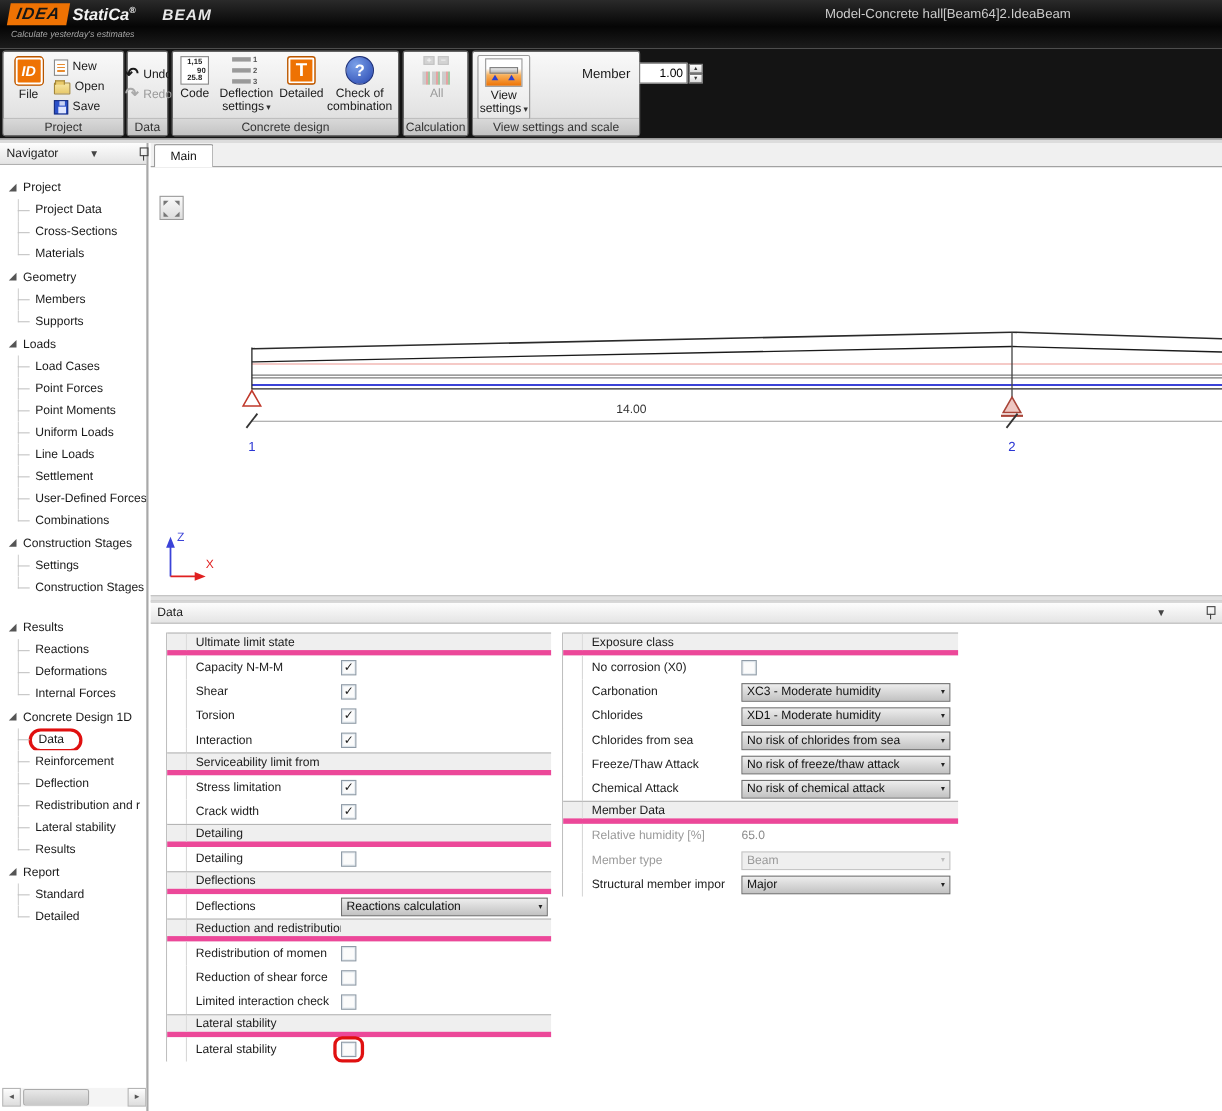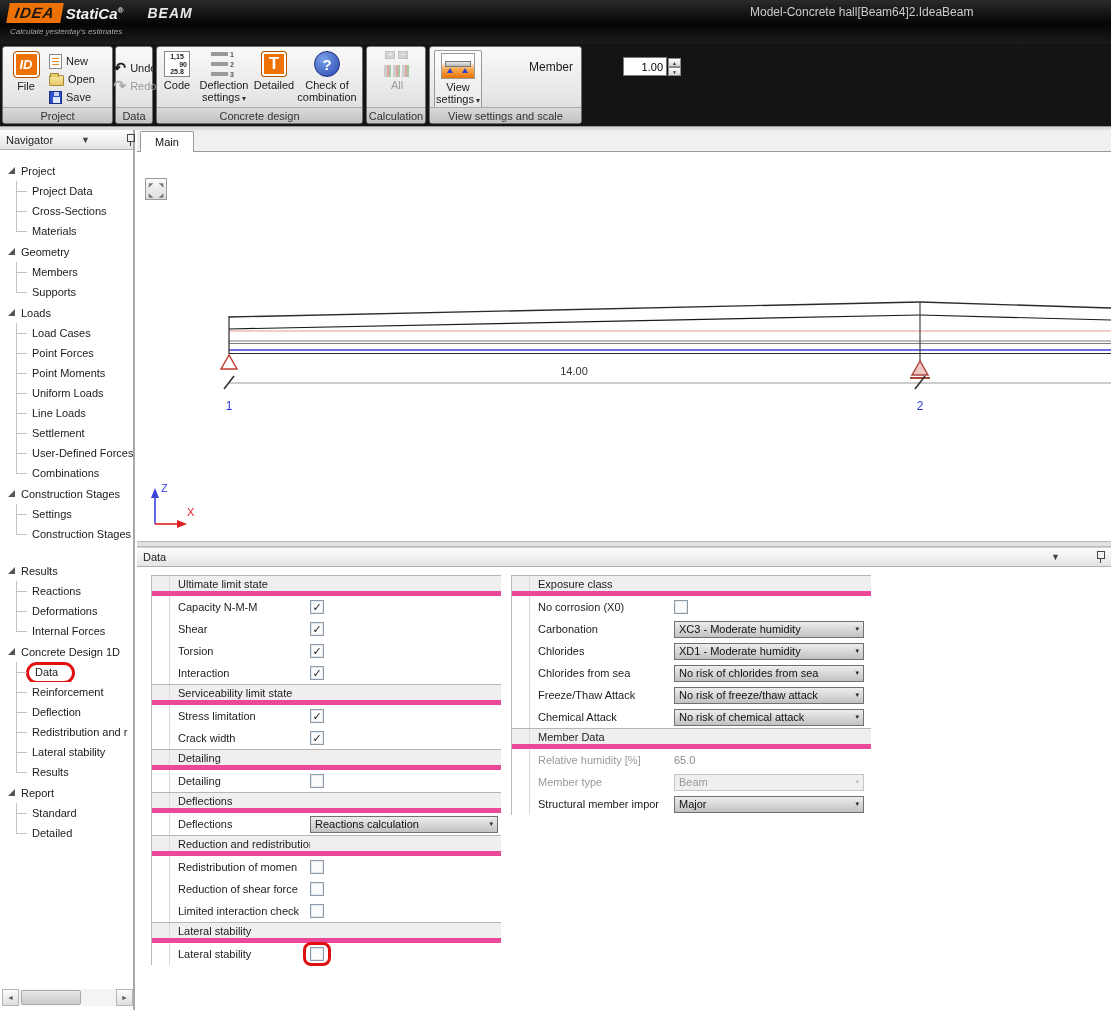--- a/index.html
+++ b/index.html
@@ -64,21 +64,21 @@
   .icon-all .chart { position:absolute; bottom:0; left:0; right:0; height:12px;
     background:repeating-linear-gradient(90deg,#b0b0b0 0 3px, #d66 3px 5px, #6a6 5px 7px, transparent 7px 9px); }
   .icon-viewset { width:34px; height:26px; background:linear-gradient(#fff 35%, #f7b05a 60%, #ee7203); border:1px solid #999; position:relative; }
   .icon-viewset .beam { position:absolute; left:3px; top:7px; width:26px; height:6px; background:linear-gradient(#e8e8e8,#b8b8b8); border:1px solid #777; }
   .icon-viewset .sup { position:absolute; top:14px; width:0; height:0; border-left:3px solid transparent; border-right:3px solid transparent; border-bottom:5px solid #2b3fd0; }
   .dd-caret { font-size:8px; color:#333; margin-left:2px; }
 
   .member-box { position:absolute; left:99px; top:10px; display:flex; align-items:center; }
   .member-box label { font-size:12px; color:#1a1a1a; margin-right:8px; }
   .member-input { width:44px; height:19px; border:1px solid #7a7a7a; background:#fff; font-size:11px; text-align:right;
-    padding-right:3px; font-family:"Liberation Sans",sans-serif;margin-left:42px; }
+    padding-right:3px; font-family:"Liberation Sans",sans-serif; }
   .spin { display:flex; flex-direction:column; margin-left:1px; }
   .spin span { width:13px; height:9px; background:linear-gradient(#fdfdfd,#d8d8d8); border:1px solid #8a8a8a;
     font-size:5px; color:#333; text-align:center; line-height:8px; }
 
   
   .navigator { position:absolute; left:0; top:130px; width:135px; height:880px; background:#fff; border-right:2px solid #a8a8a8; }
   .panel-header { height:20px; background:linear-gradient(#fdfdfd,#e4e4e4); border-bottom:1px solid #b0b0b0;
     font-size:11px; color:#222; display:flex; align-items:center; padding:0 6px;gap:28px; }
   .panel-header .ph-title { flex:1; }
   .ph-caret { font-size:9px; color:#444; margin-right:8px; }
@@ -453,21 +453,21 @@
             </div>
             <div class="drow">
               <span class="gutter"></span>
               <span class="lbl">Interaction</span>
               <span class="ctrl">
                 <span class="checkbox">✓</span>
               </span>
             </div>
             <div class="drow section">
               <span class="gutter"></span>
-              <span class="lbl">Serviceability limit state</span>
+              <span class="lbl">Serviceability limit from</span>
             </div>
             <div class="drow">
               <span class="gutter"></span>
               <span class="lbl">Stress limitation</span>
               <span class="ctrl">
                 <span class="checkbox">✓</span>
               </span>
             </div>
             <div class="drow">
               <span class="gutter"></span>

